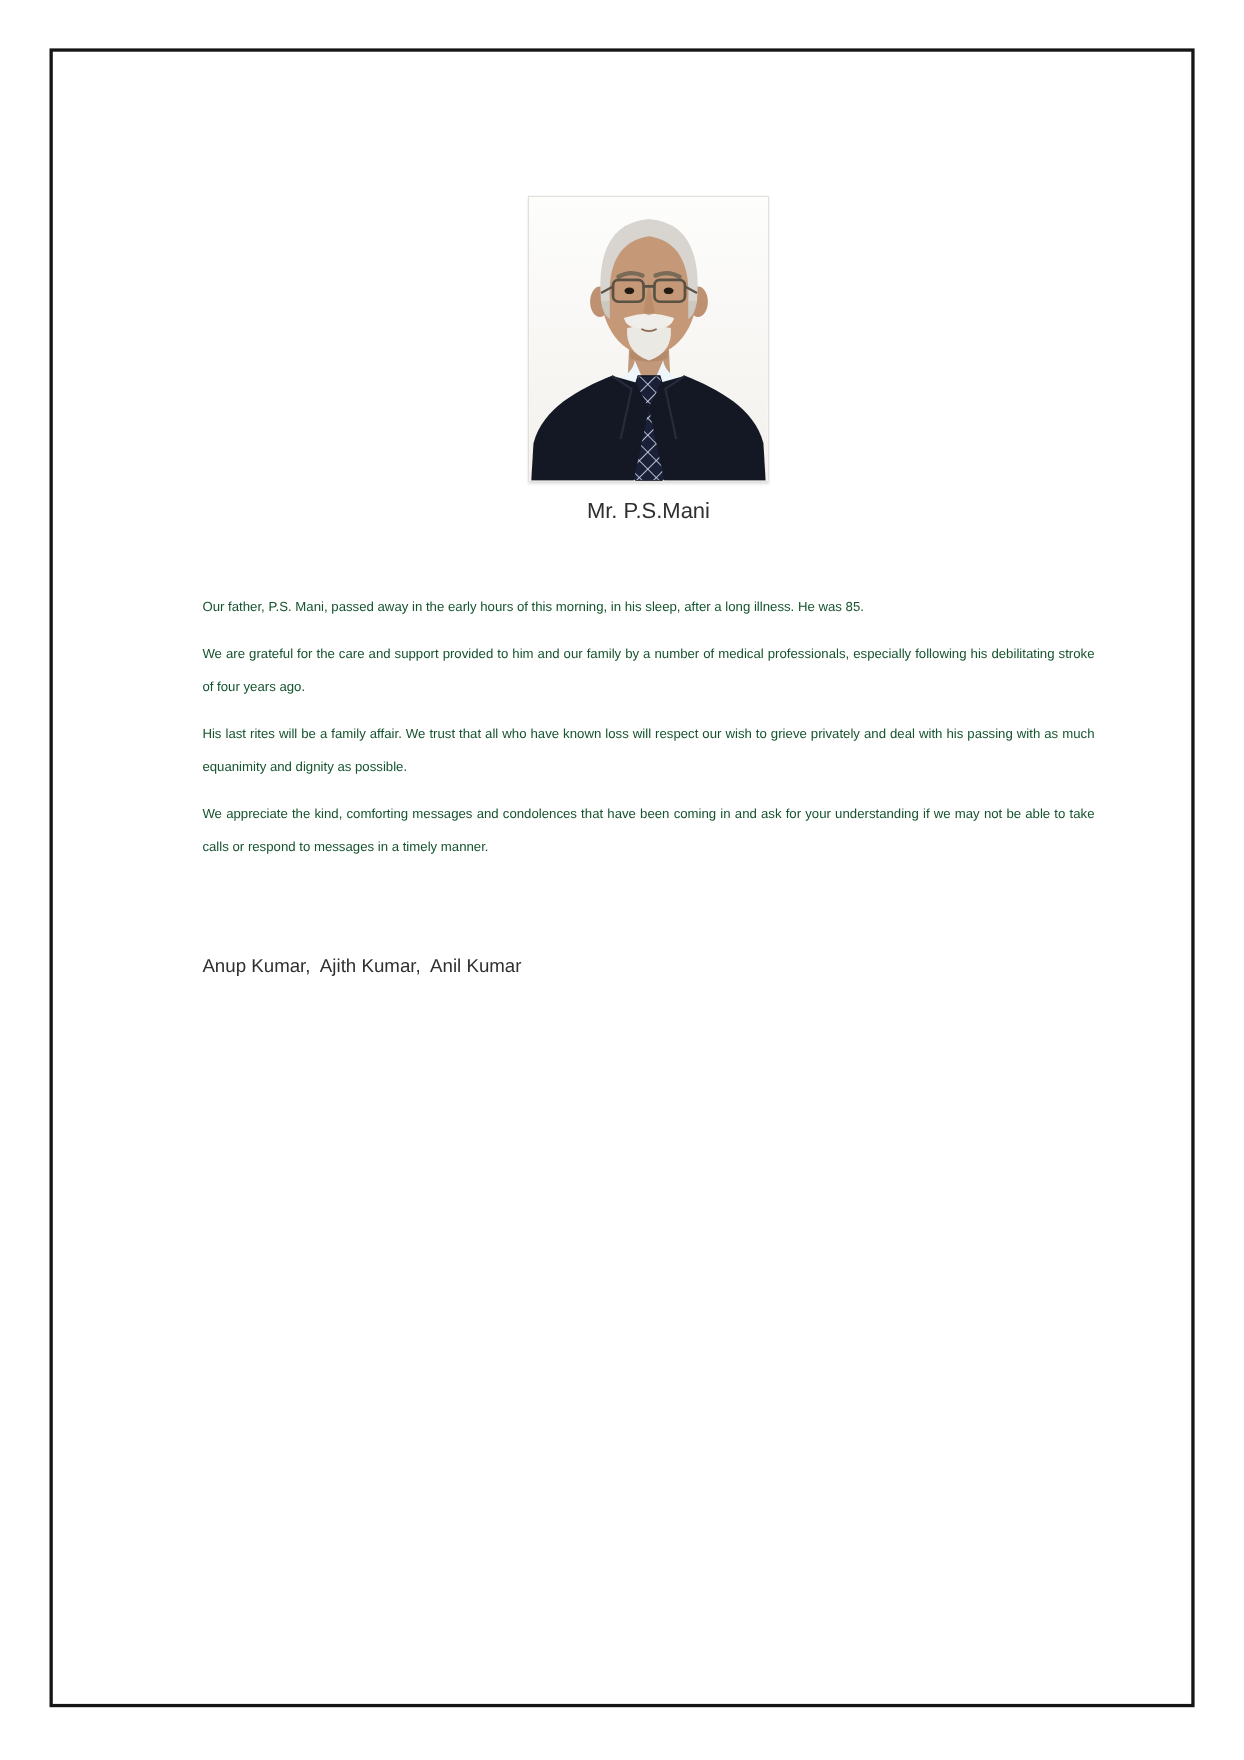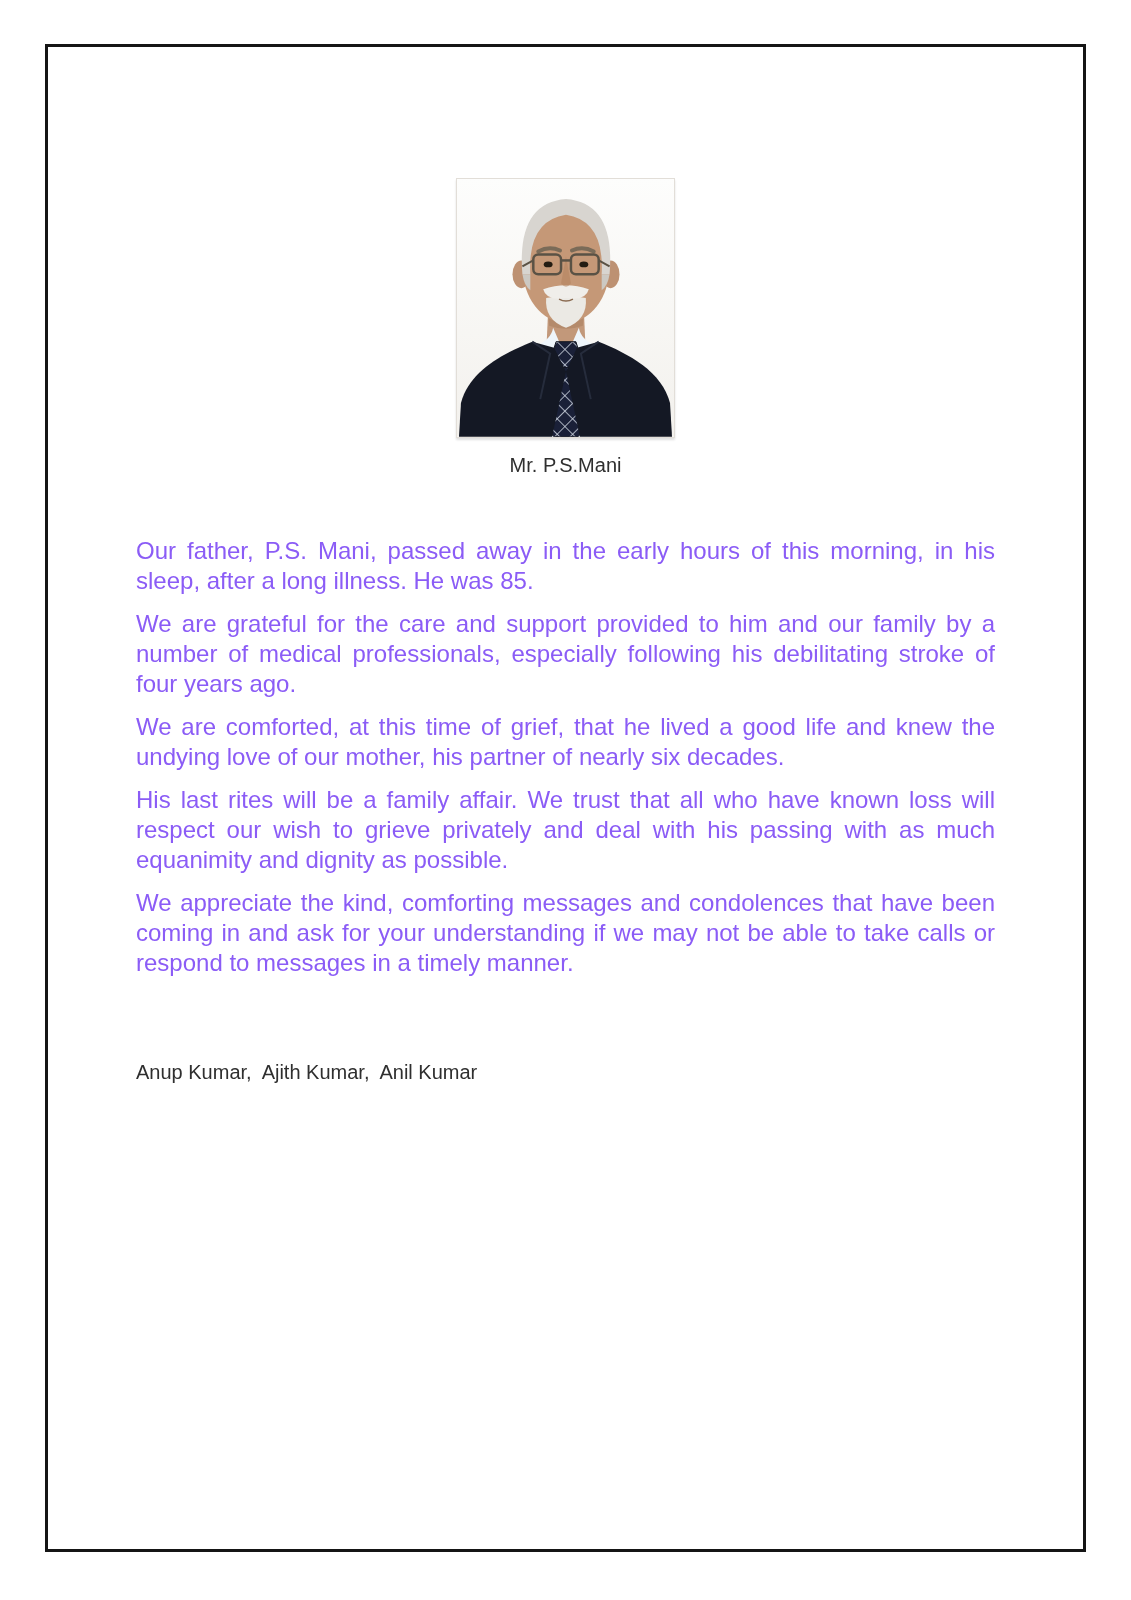--- a/index.html
+++ b/index.html
@@ -20,20 +20,21 @@
   .frame {
     position: absolute;
     left: 45px; top: 44px;
     width: 1041px; height: 1508px;
     border: 3px solid #151515;
   }
   .content {
     position: absolute;
     left: 48px; top: 47px;
     width: 1035px;
+    padding-left: 48px;
   }
   .photo-wrap {
     margin-top: 131px;
     display: flex;
     justify-content: center;
   }
   .photo {
     width: 219px; height: 260px;
     border: 1px solid #e2ded8;
     box-shadow: 0 2px 2px rgba(0,0,0,0.12);
@@ -44,28 +45,28 @@
     text-align: center;
     font-size: 20px;
     line-height: 26px;
     color: #2f2f2f;
   }
   .letter {
     margin: 58px 88px 0 88px;
   }
   .para {
     margin: 0 0 13px 0;
-    font-size: 24px;
+    font-size: 12px;
     line-height: 30px;
     text-align: justify;
-    color: #8b5cf6;
+    color: #14532d;
   }
   .signatories {
     margin: 83px 0 0 0;
-    font-size: 20px;
+    font-size: 17px;
     line-height: 22px;
     white-space: pre-wrap;
     color: #2f2f2f;
   }
   .condolence {
     margin: 60px 0 0 0;
     font-size: 20px;
     line-height: 22px;
     color: #2f2f2f;
   }
@@ -146,21 +147,20 @@
         <line x1="77" y1="82" x2="66" y2="88" stroke="#5a5245" stroke-width="2"></line>
         <line x1="143" y1="82" x2="154" y2="88" stroke="#5a5245" stroke-width="2"></line>
       </svg>
     </div>
 
     <div class="caption">Mr. P.S.Mani</div>
 
     <div class="letter">
       <p class="para">Our father, P.S. Mani, passed away in the early hours of this morning, in his sleep, after a long illness. He was 85.</p>
       <p class="para">We are grateful for the care and support provided to him and our family by a number of medical professionals, especially following his debilitating stroke of four years ago.</p>
-      <p class="para">We are comforted, at this time of grief, that he lived a good life and knew the undying love of our mother, his partner of nearly six decades.</p>
       <p class="para">His last rites will be a family affair. We trust that all who have known loss will respect our wish to grieve privately and deal with his passing with as much equanimity and dignity as possible.</p>
       <p class="para">We appreciate the kind, comforting messages and condolences that have been coming in and ask for your understanding if we may not be able to take calls or respond to messages in a timely manner.</p>
 
       <p class="signatories">Anup Kumar,  Ajith Kumar,  Anil Kumar</p>
 
     </div>
 
   </div>
 </div>
 

